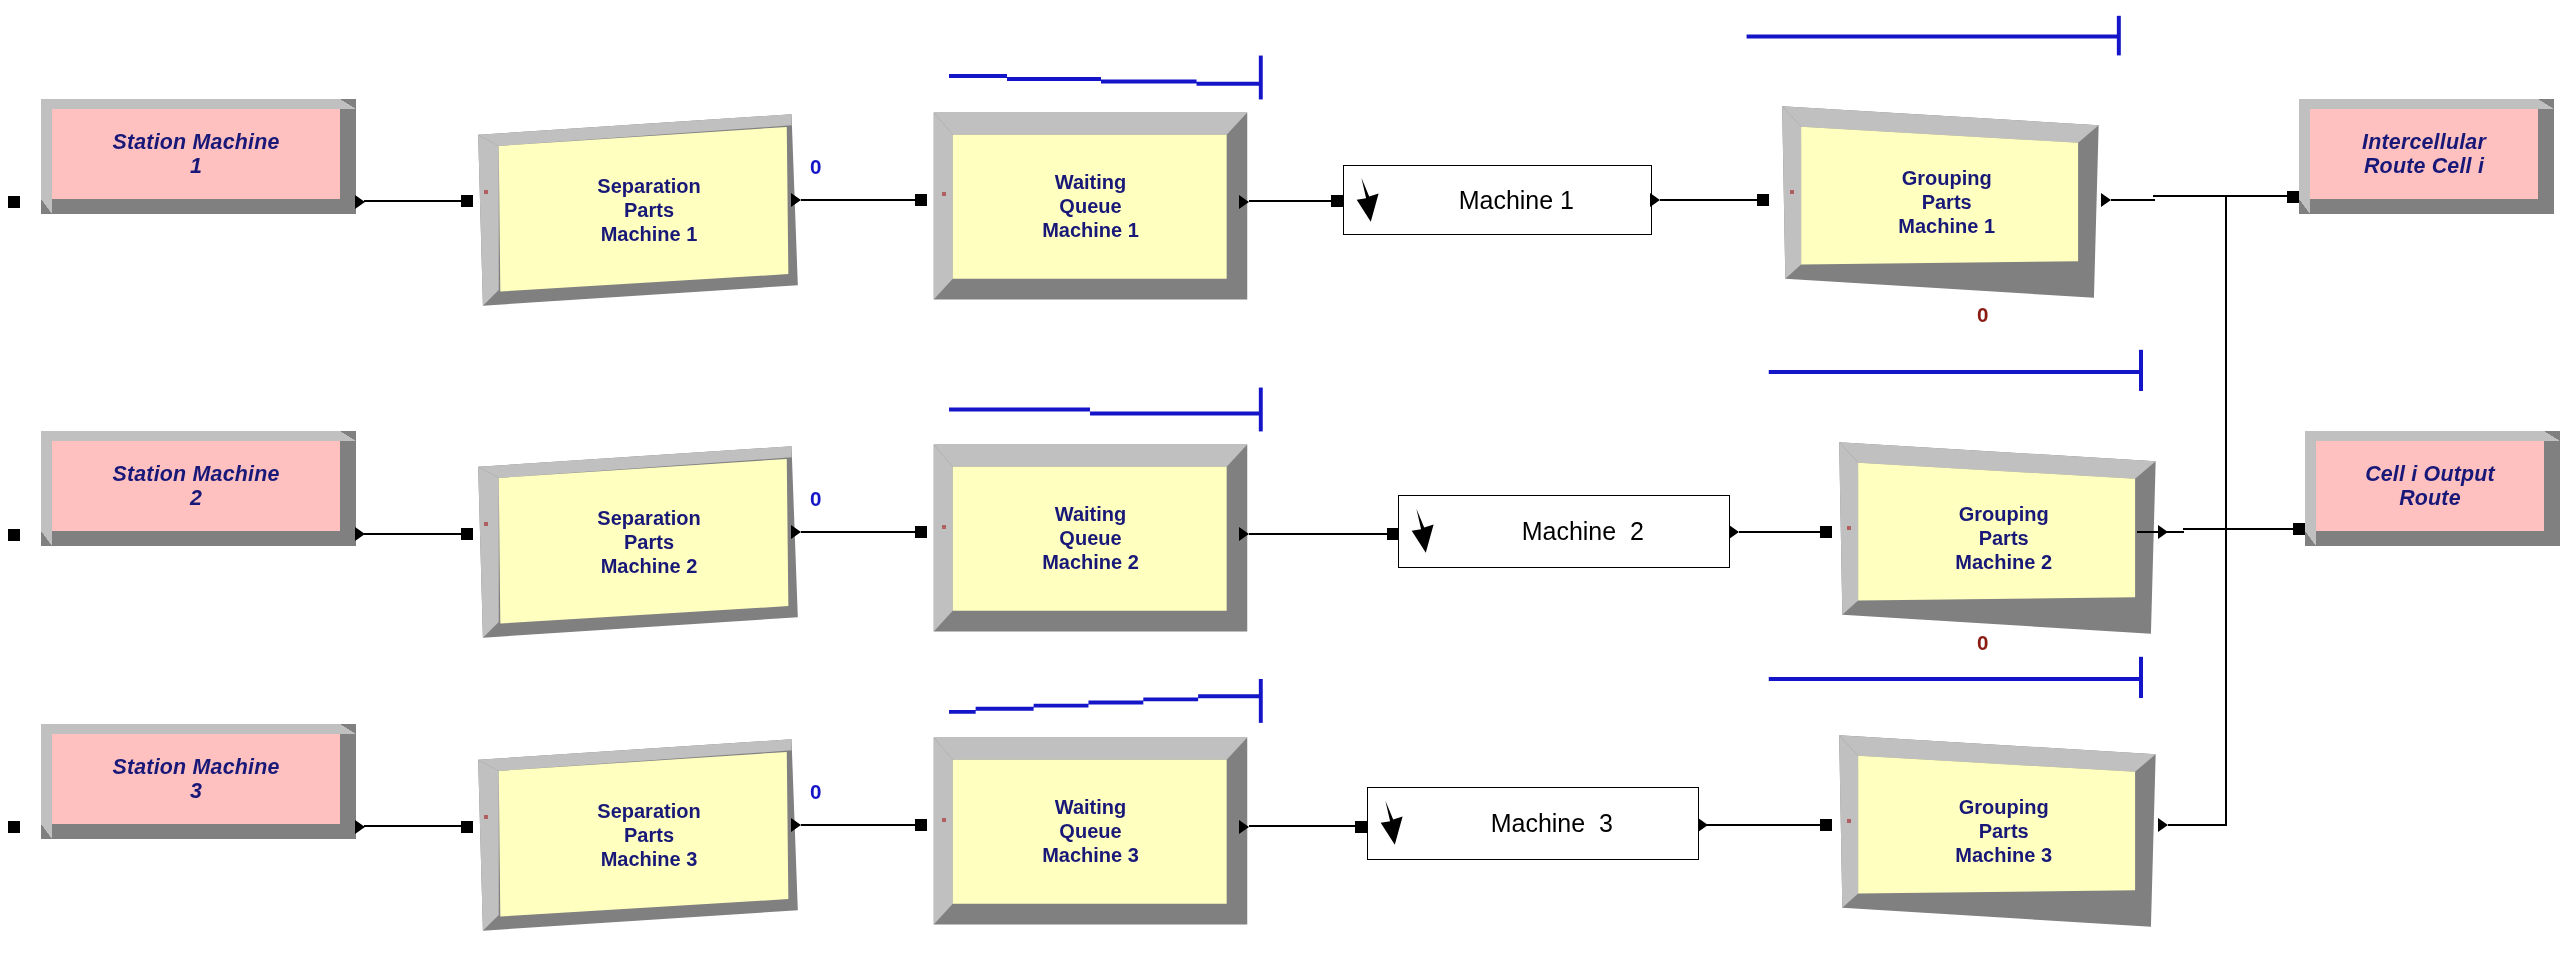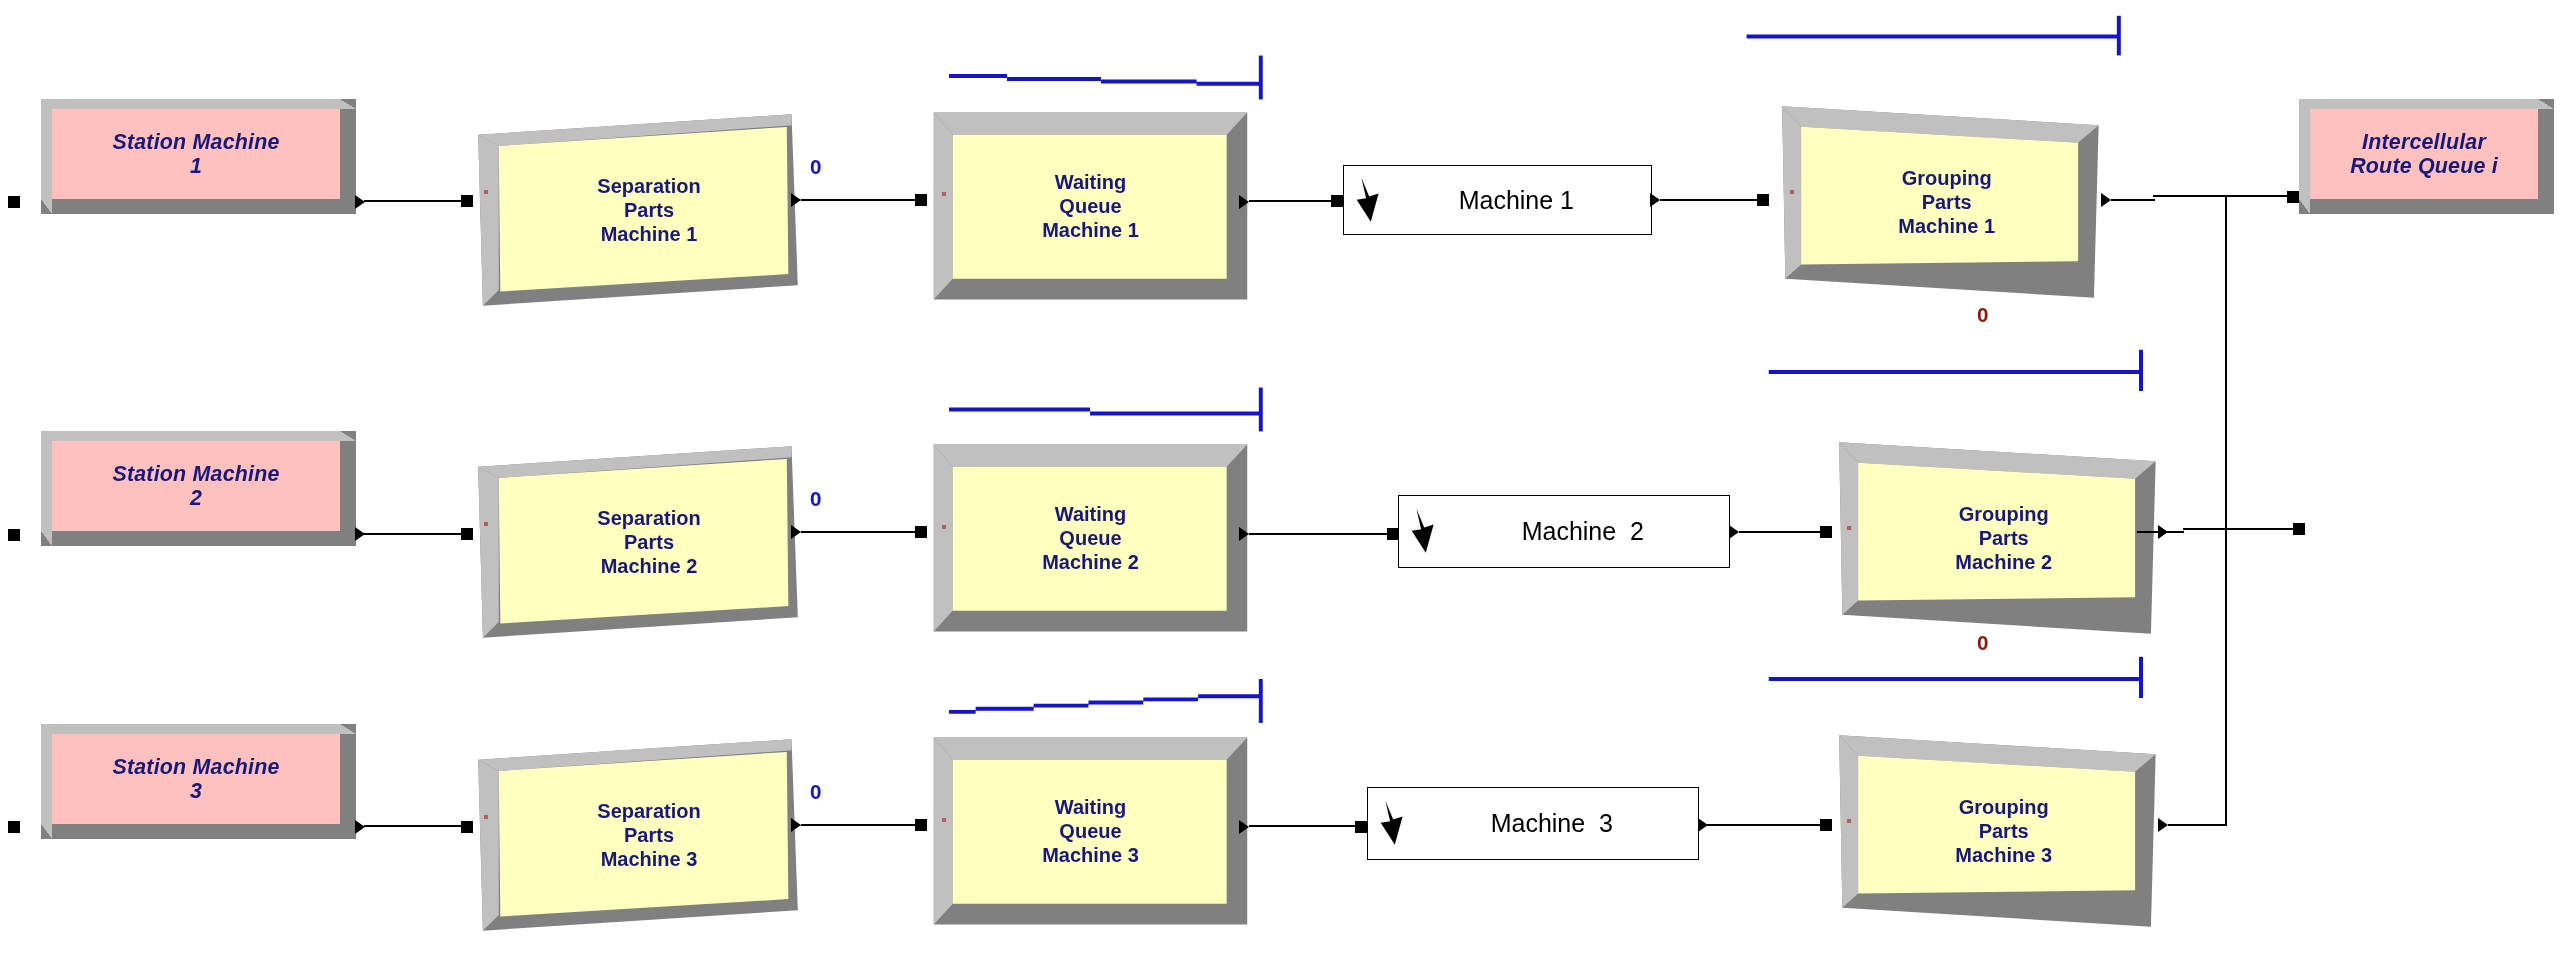--- a/index.html
+++ b/index.html
@@ -359,19 +359,30 @@
   <div class="wire wireV abs" style="left:2225px;top:197px;height:628px;"></div>
 
   <div class="pinkbox" style="left:2299px;top:99px;width:255px;height:115px;">
     <div class="litT"></div>
     <div class="litL"></div>
     <div class="shadeR"></div>
     <div class="shadeB"></div>
     <div class="mitreTR"></div>
     <div class="mitreBL"></div>
     <div class="face" style="font-size:21.4px;">
-      <span><span>Intercellular</span><br><span>Route Queue i</span></span>
-    </div>
-  </div>
-
+      <span><span>Intercellular</span><br><span>Route Cell i</span></span>
+    </div>
+  </div>
+
+  <div class="pinkbox" style="left:2305px;top:431px;width:255px;height:115px;">
+    <div class="litT"></div>
+    <div class="litL"></div>
+    <div class="shadeR"></div>
+    <div class="shadeB"></div>
+    <div class="mitreTR"></div>
+    <div class="mitreBL"></div>
+    <div class="face" style="font-size:21.4px;">
+      <span><span>Cell i Output</span><br><span>Route</span></span>
+    </div>
+  </div>
 
 </div>
 
 
 </body></html>

